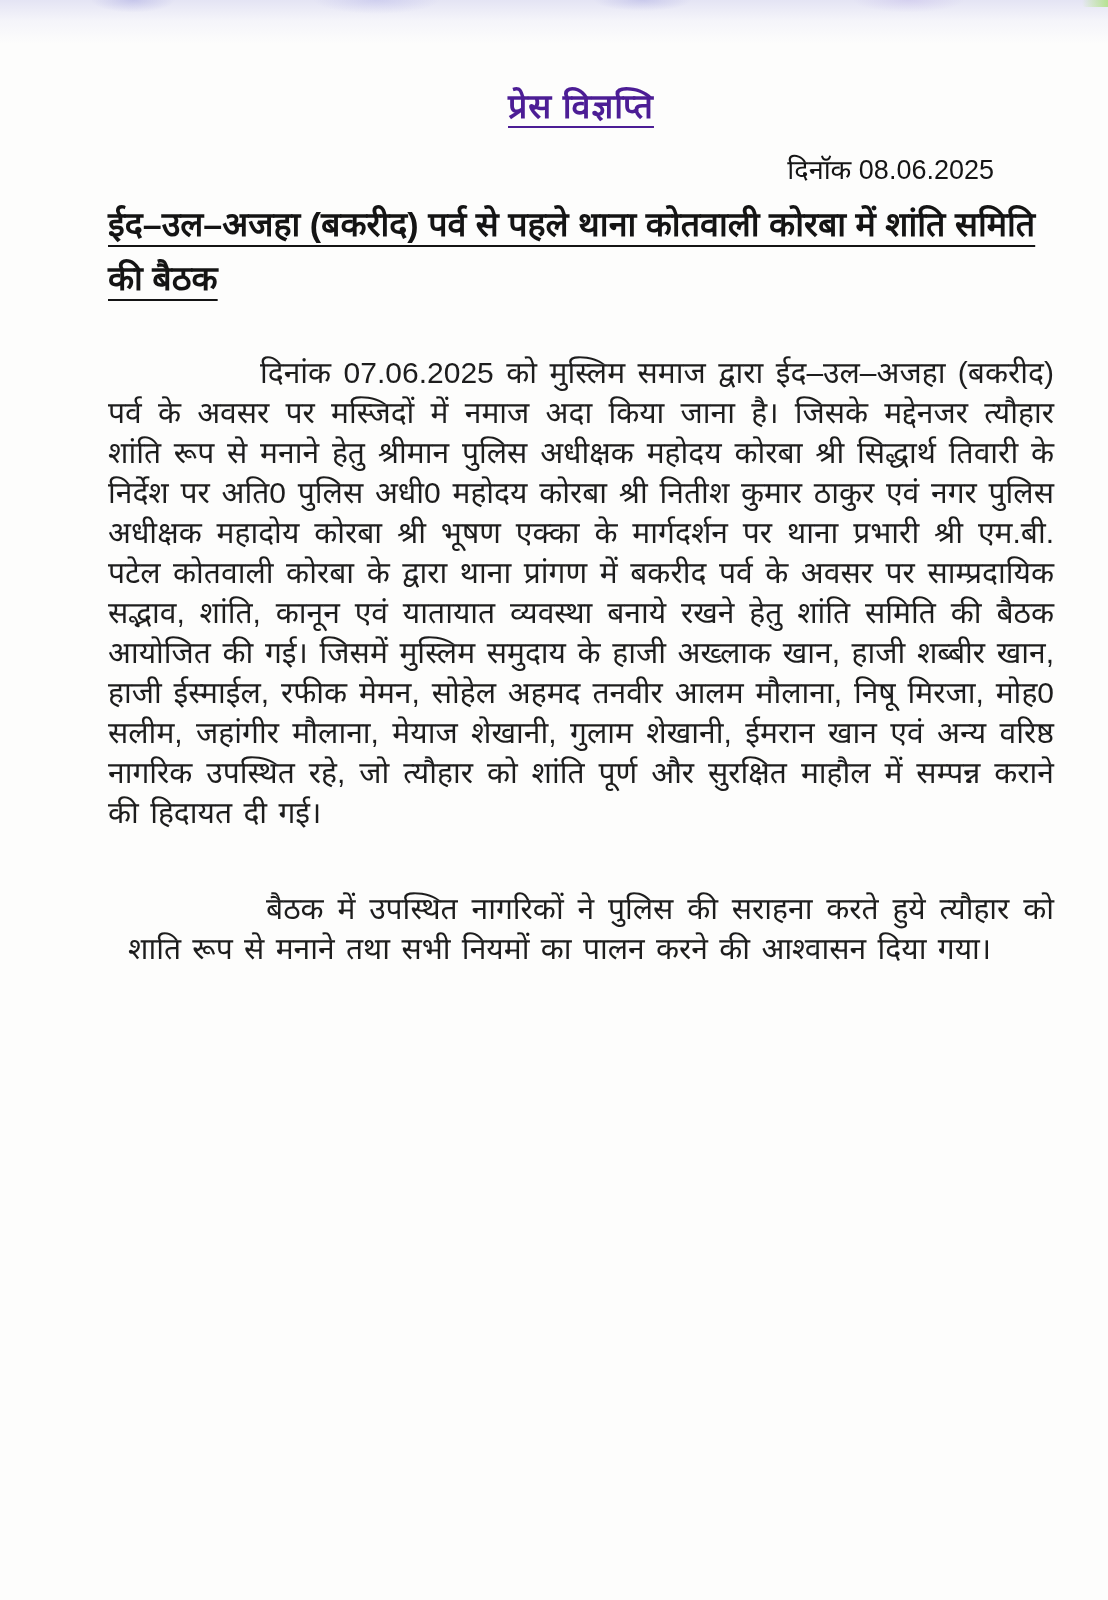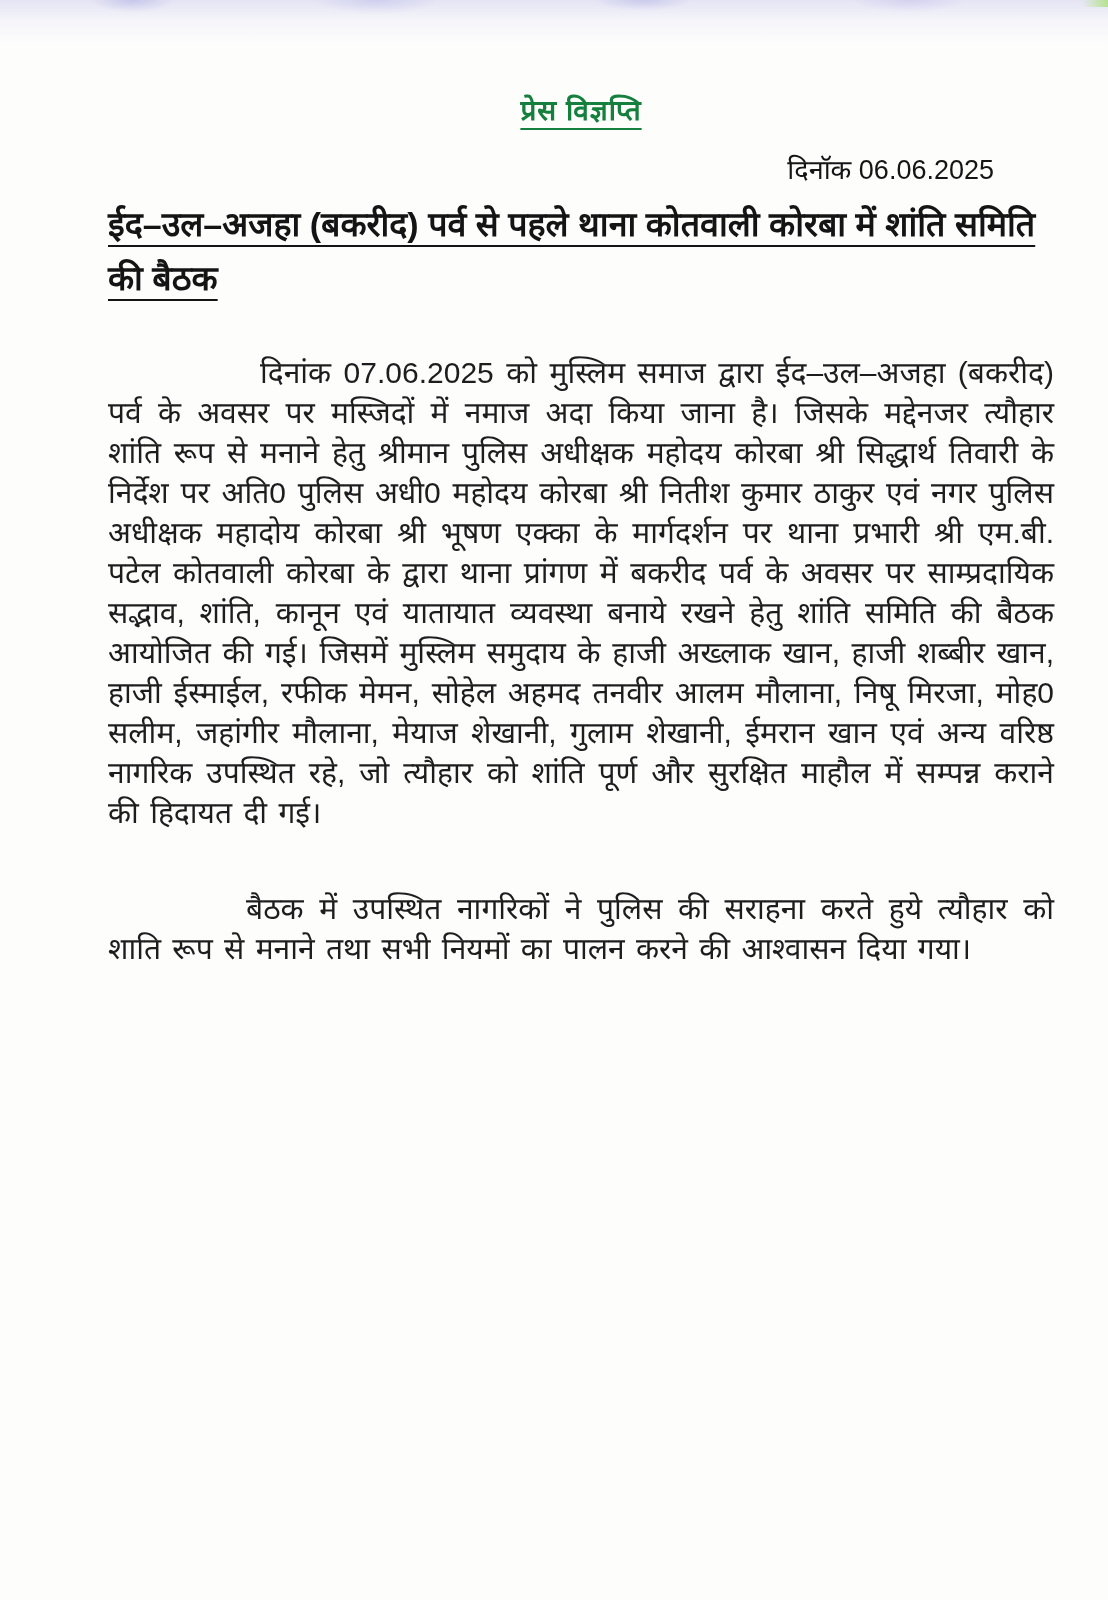--- a/index.html
+++ b/index.html
@@ -41,29 +41,29 @@
     pointer-events: none;
   }
   .content {
     position: absolute;
     left: 108px;
     right: 54px;
     top: 78px;
     color: #1b1b1b;
   }
   .title {
-    font-size: 28px;
+    font-size: 34px;
     font-weight: 700;
     text-align: center;
-    margin: 12px;
+    margin: 4px;
     letter-spacing: 1px;
     text-decoration: underline;
     text-decoration-thickness: 2px;
     text-underline-offset: 8px;
-    color: #15803d;
+    color: #4c1d95;
   }
   .date-line {
     text-align: right;
     font-size: 27px;
     font-weight: 500;
     padding-right: 60px;
     margin-top: 22px;
     color: #151515;
   }
   .heading {
@@ -86,33 +86,34 @@
     color: #1d1d1d;
     word-spacing: 3px;
   }
   .para-1 {
     margin-top: 48px;
     text-indent: 152px;
   }
   .para-2 {
     margin-top: 56px;
     text-indent: 138px;
+    margin-left: 20px;
   }
 </style>
 </head>
 <body>
 
 <div class="page">
   <div class="scan-top"></div>
   <div class="corner-mark"></div>
 
   <div class="content">
     <h1 class="title">प्रेस विज्ञप्ति</h1>
 
-    <div class="date-line">दिनॉक 06.06.2025</div>
+    <div class="date-line">दिनॉक 08.06.2025</div>
 
     <h2 class="heading">ईद–उल–अजहा (बकरीद) पर्व से पहले थाना कोतवाली कोरबा में शांति समिति की बैठक</h2>
 
     <p class="body-para para-1">दिनांक 07.06.2025 को मुस्लिम समाज द्वारा ईद–उल–अजहा (बकरीद) पर्व के अवसर पर मस्जिदों में नमाज अदा किया जाना है। जिसके मद्देनजर त्यौहार शांति रूप से मनाने हेतु श्रीमान पुलिस अधीक्षक महोदय कोरबा श्री सिद्धार्थ तिवारी के निर्देश पर अति0 पुलिस अधी0 महोदय कोरबा श्री नितीश कुमार ठाकुर एवं नगर पुलिस अधीक्षक महादोय कोरबा श्री भूषण एक्का के मार्गदर्शन पर थाना प्रभारी श्री एम.बी. पटेल कोतवाली कोरबा के द्वारा थाना प्रांगण में बकरीद पर्व के अवसर पर साम्प्रदायिक सद्भाव, शांति, कानून एवं यातायात व्यवस्था बनाये रखने हेतु शांति समिति की बैठक आयोजित की गई। जिसमें मुस्लिम समुदाय के हाजी अख्लाक खान, हाजी शब्बीर खान, हाजी ईस्माईल, रफीक मेमन, सोहेल अहमद तनवीर आलम मौलाना, निषू मिरजा, मोह0 सलीम, जहांगीर मौलाना, मेयाज शेखानी, गुलाम शेखानी, ईमरान खान एवं अन्य वरिष्ठ नागरिक उपस्थित रहे, जो त्यौहार को शांति पूर्ण और सुरक्षित माहौल में सम्पन्न कराने की हिदायत दी गई।</p>
 
     <p class="body-para para-2">बैठक में उपस्थित नागरिकों ने पुलिस की सराहना करते हुये त्यौहार को शाति रूप से मनाने तथा सभी नियमों का पालन करने की आश्वासन दिया गया।</p>
   </div>
 </div>
 
 </body></html>

